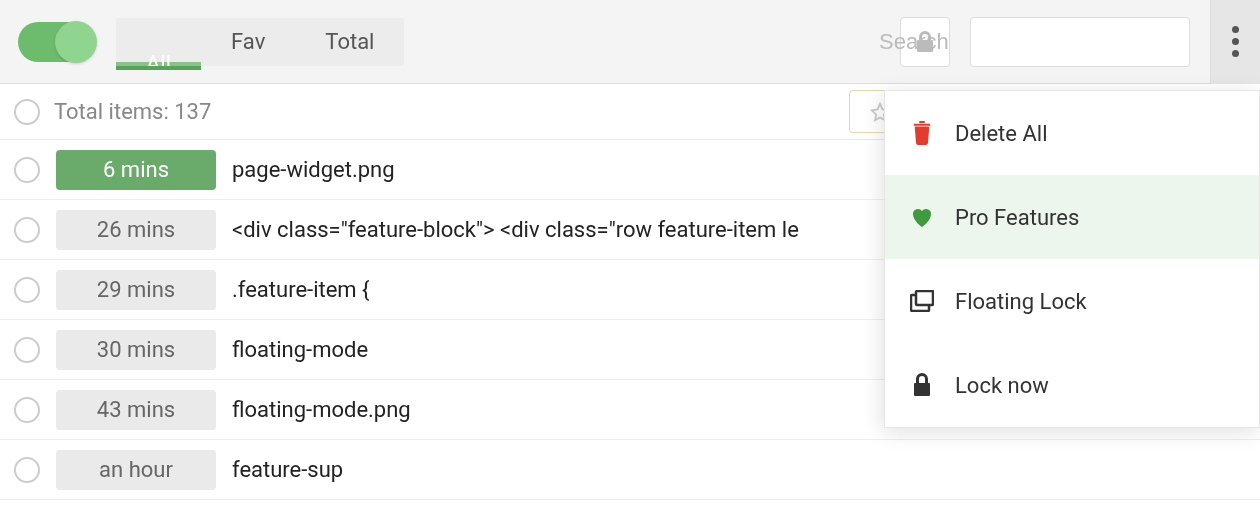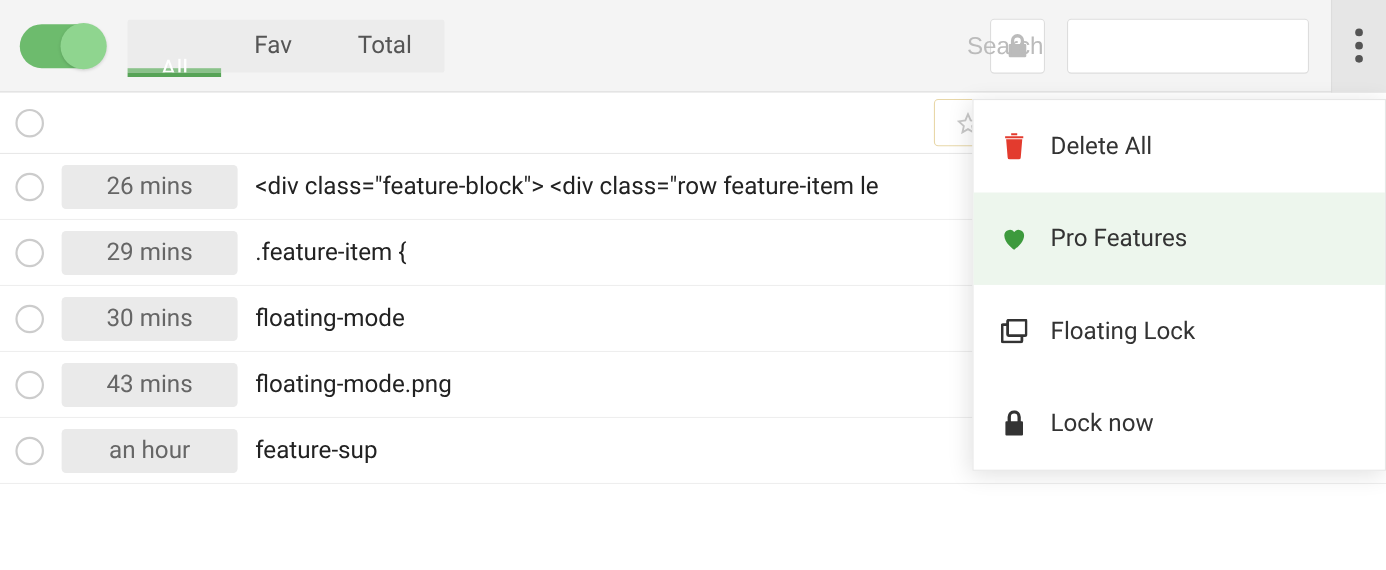--- a/index.html
+++ b/index.html
@@ -247,20 +247,21 @@
   </div>
   <div class="more-btn">
     <div class="dot"></div>
       <div class="dot"></div>
       <div class="dot"></div>
   </div>
 </div>
 
 <div class="action-bar">
   <div class="radio"></div>
+  <div class="total-label">Total items: 137</div>
   <div class="action-btns">
     <div class="action-btn">
       <svg width="20" height="20" viewBox="0 0 24 24">
           <path fill="none" stroke="#c9c9c9" stroke-width="2" d="M12 2l2.9 6.9L22 10l-5.5 5 1.6 7L12 18.5 5.9 22l1.6-7L2 10l7.1-1.1z"></path>
         </svg>
       <span>Favorite</span>
     </div>
     <div class="action-btn">
       <svg width="20" height="20" viewBox="0 0 24 24">
           <rect x="3" y="6" width="12" height="14" fill="none" stroke="#c9c9c9" stroke-width="2" rx="1"></rect>
@@ -274,20 +275,25 @@
           <path d="M4 17v2a2 2 0 002 2h12a2 2 0 002-2v-2" fill="none" stroke="#c9c9c9" stroke-width="2.5"></path>
         </svg>
       <span>Expo</span>
     </div>
   </div>
 </div>
 
 <div class="list">
   <div class="row">
     <div class="radio"></div>
+    <div class="time-badge green">6 mins</div>
+    <div class="item-text">page-widget.png</div>
+  </div>
+  <div class="row">
+    <div class="radio"></div>
     <div class="time-badge">26 mins</div>
     <div class="item-text">&lt;div class="feature-block"&gt; &lt;div class="row feature-item le</div>
   </div>
   <div class="row">
     <div class="radio"></div>
     <div class="time-badge">29 mins</div>
     <div class="item-text">.feature-item {</div>
   </div>
   <div class="row">
     <div class="radio"></div>

